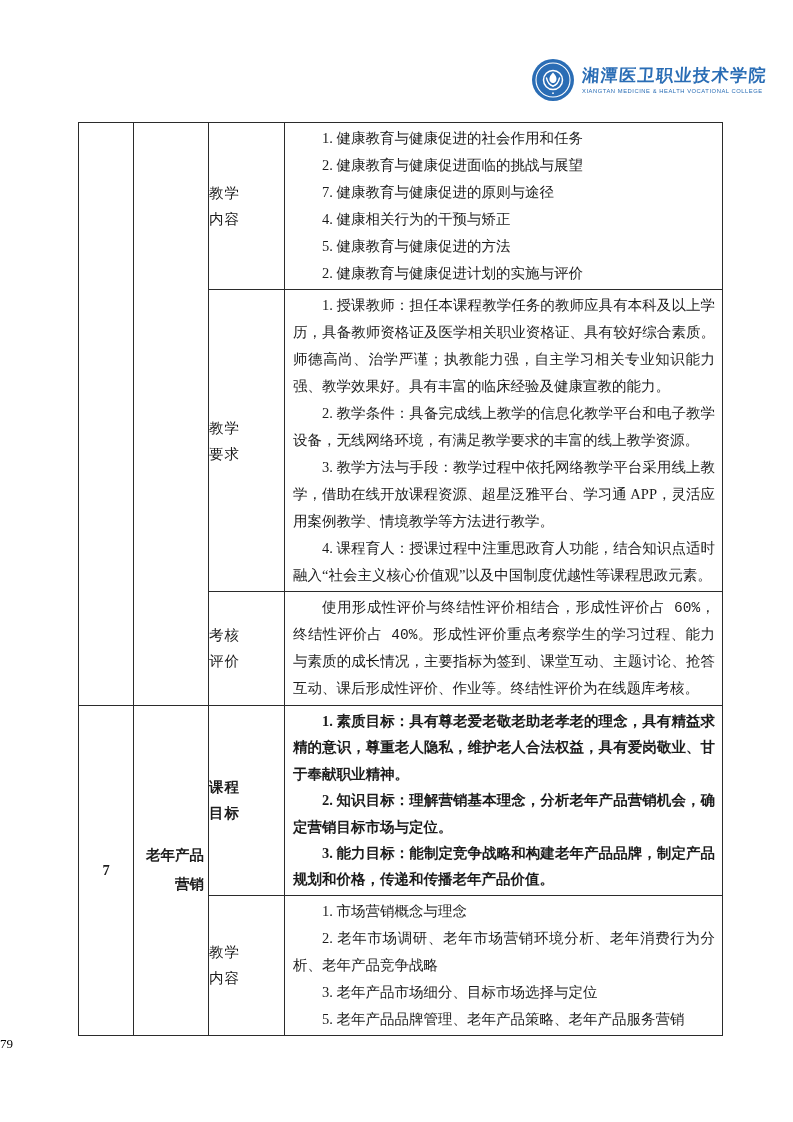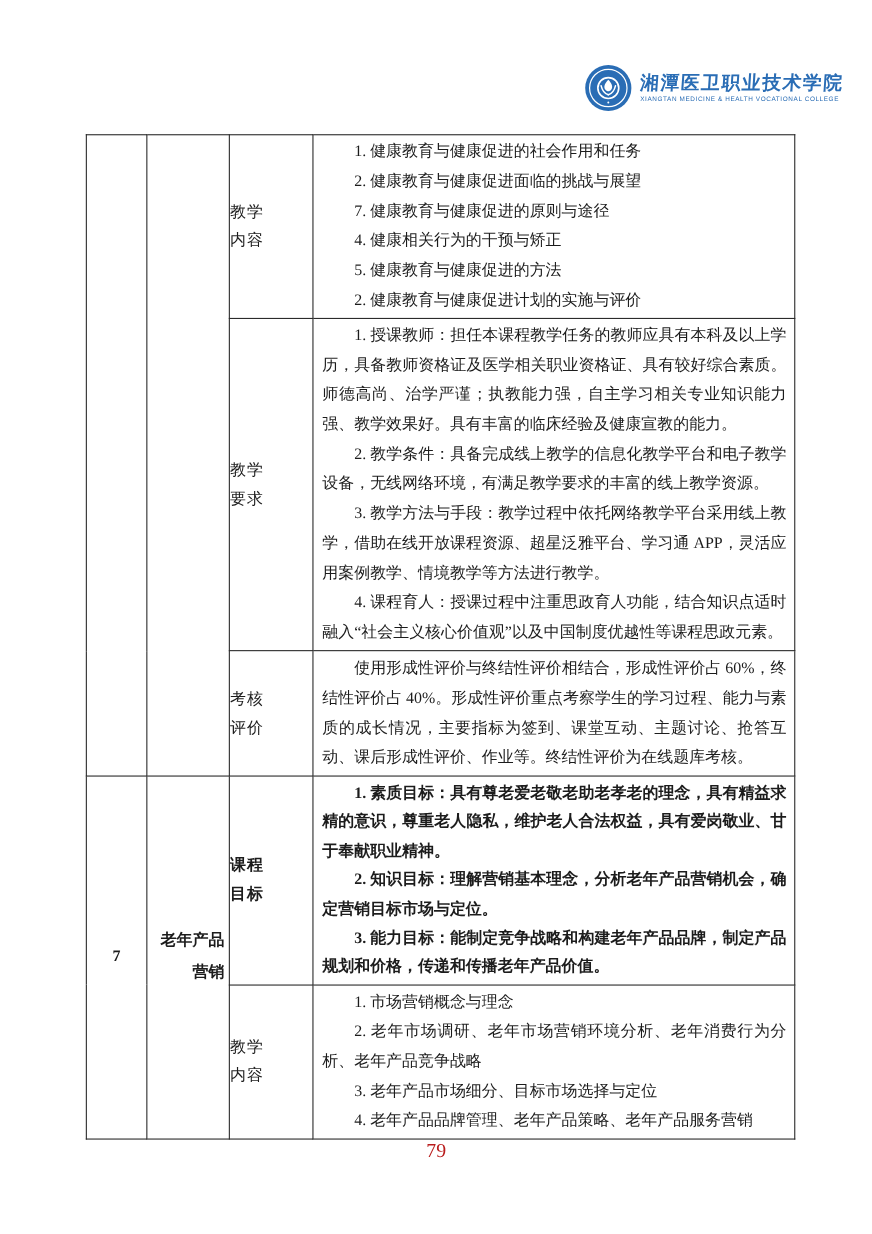--- a/index.html
+++ b/index.html
@@ -30,28 +30,28 @@
     border:1.4px solid #2b2b2b; vertical-align:middle; overflow:hidden;
     font-size:14.5px;
   }
   td.no-cell     { text-align:center; font-size:14px; }
   td.course-cell { text-align:right; line-height:29px; padding:0 4px; }
   td.label-cell  { text-align:left; line-height:26px; letter-spacing:1px; }
   td.content-cell{ padding:2px 7px 2px 8px; line-height:27px; text-align:justify;margin-top:12px; }
   td.content-cell p { text-indent:2em; margin:0; }
   tr.row-h1 td { height:166px; }
   tr.row-h2 td { height:298px; }
-  tr.row-h3 td { height:114px; }
+  tr.row-h3 td { height:114px;font-family:Liberation Mono, monospace; }
   tr.row-h4 td { height:185px;font-weight:bold; }
   tr.row-h5 td { height:137px; }
   tr.row-h4 td.content-cell { line-height:26.4px; }
   
   .pageno {
     position:absolute; top:1036px; left:0; width:100%;
-    text-align:center; font-size:18px; color:#b91c1c;
+    font-size:13px; color:#000000;
   }
 </style>
 </head>
 <body>
 
 <div class="page">
 
   <header class="logo">
     <svg class="seal" viewBox="0 0 44 44" aria-hidden="true">
       <circle cx="22" cy="22" r="21" fill="#2a6db5"></circle>
@@ -136,21 +136,21 @@
       </tr>
       <tr class="row-h5">
         <td class="label-cell">
           <div>教学</div>
           <div>内容</div>
         </td>
         <td class="content-cell">
           <p>1. 市场营销概念与理念</p>
           <p>2. 老年市场调研、老年市场营销环境分析、老年消费行为分析、老年产品竞争战略</p>
           <p>3. 老年产品市场细分、目标市场选择与定位</p>
-          <p>4. 老年产品品牌管理、老年产品策略、老年产品服务营销</p>
+          <p>5. 老年产品品牌管理、老年产品策略、老年产品服务营销</p>
         </td>
       </tr>
     </tbody>
   </table>
 
   <div class="pageno">79</div>
 
 </div>
 
 </body></html>

